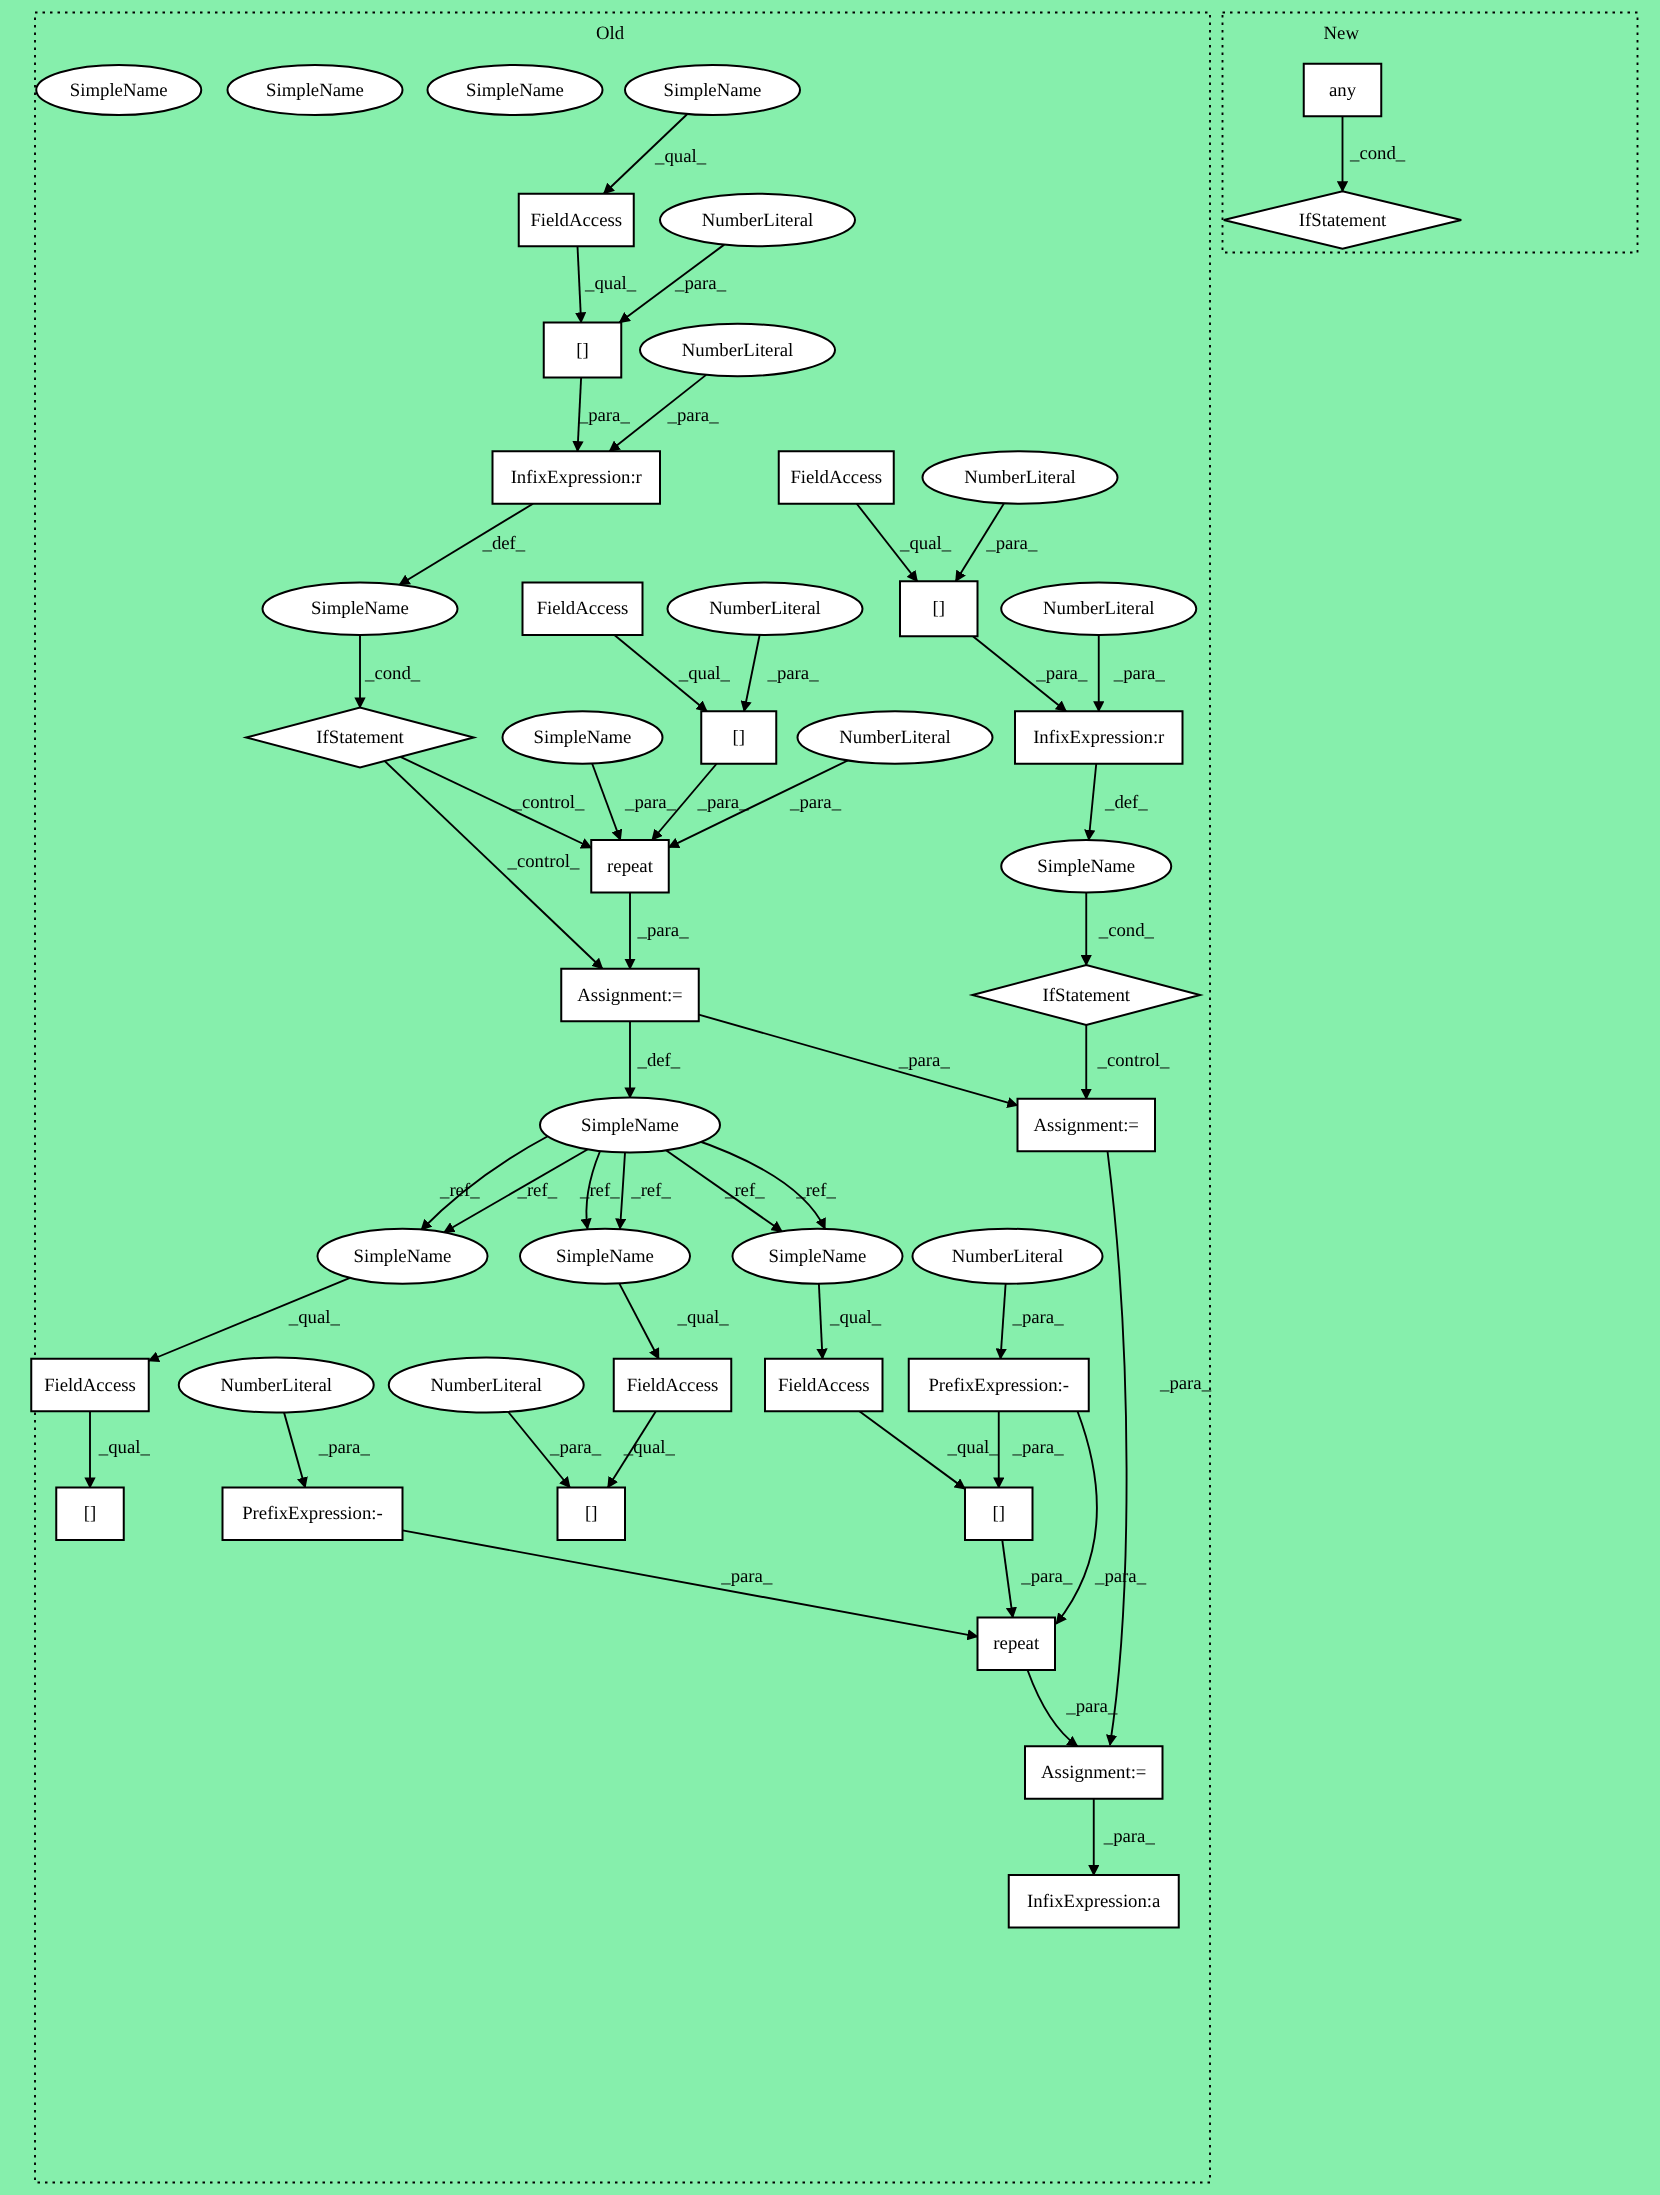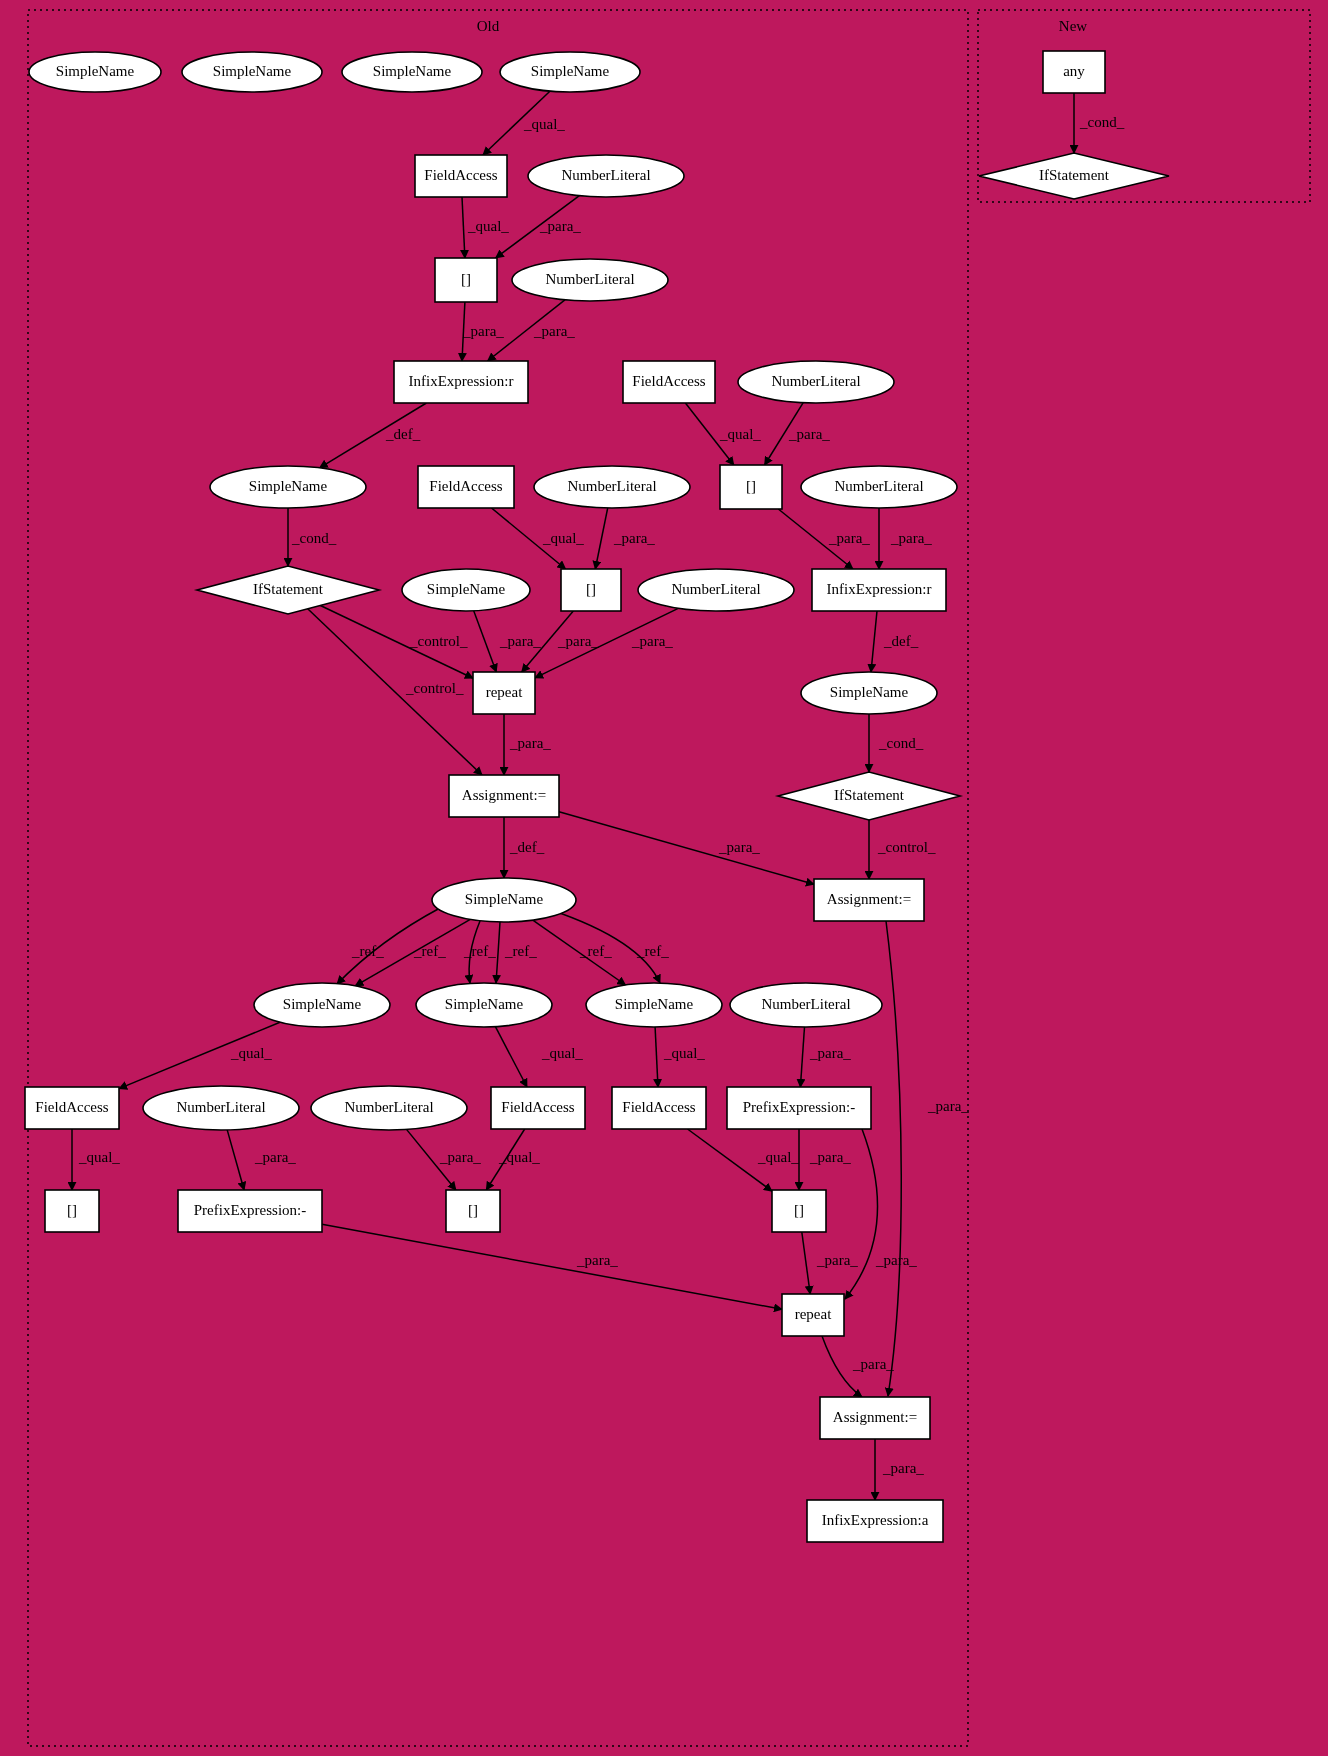--- a/index.html
+++ b/index.html
@@ -1,17 +1,17 @@
 <!DOCTYPE html>
 <html><head>
 <meta charset="utf-8">
 <style>
   html, body { margin:0; padding:0; background:#ffffff; }
   body { font-family: "Liberation Serif", "DejaVu Serif", serif; }
-  #stage { position:relative; width:1328px; height:1756px; background:#be185d; }
+  #stage { position:relative; width:1328px; height:1756px; background:#86efac; }
   svg { display:block; }
   .node-shape { fill:#ffffff; stroke:#000000; stroke-width:1.6; }
   .node-label { font-family:"Liberation Serif","DejaVu Serif",serif; font-size:15px; fill:#000000;
                 text-anchor:middle; dominant-baseline:middle; }
   .edge { fill:none; stroke:#000000; stroke-width:1.5; }
   .edge-label { font-family:"Liberation Serif","DejaVu Serif",serif; font-size:15px; fill:#000000;
                 text-anchor:start; dominant-baseline:middle; }
   .cluster-box { fill:none; stroke:#000000; stroke-width:1.5; stroke-dasharray:2 4; }
   .cluster-title { font-family:"Liberation Serif","DejaVu Serif",serif; font-size:15px; fill:#000000;
                    text-anchor:middle; dominant-baseline:middle; }

